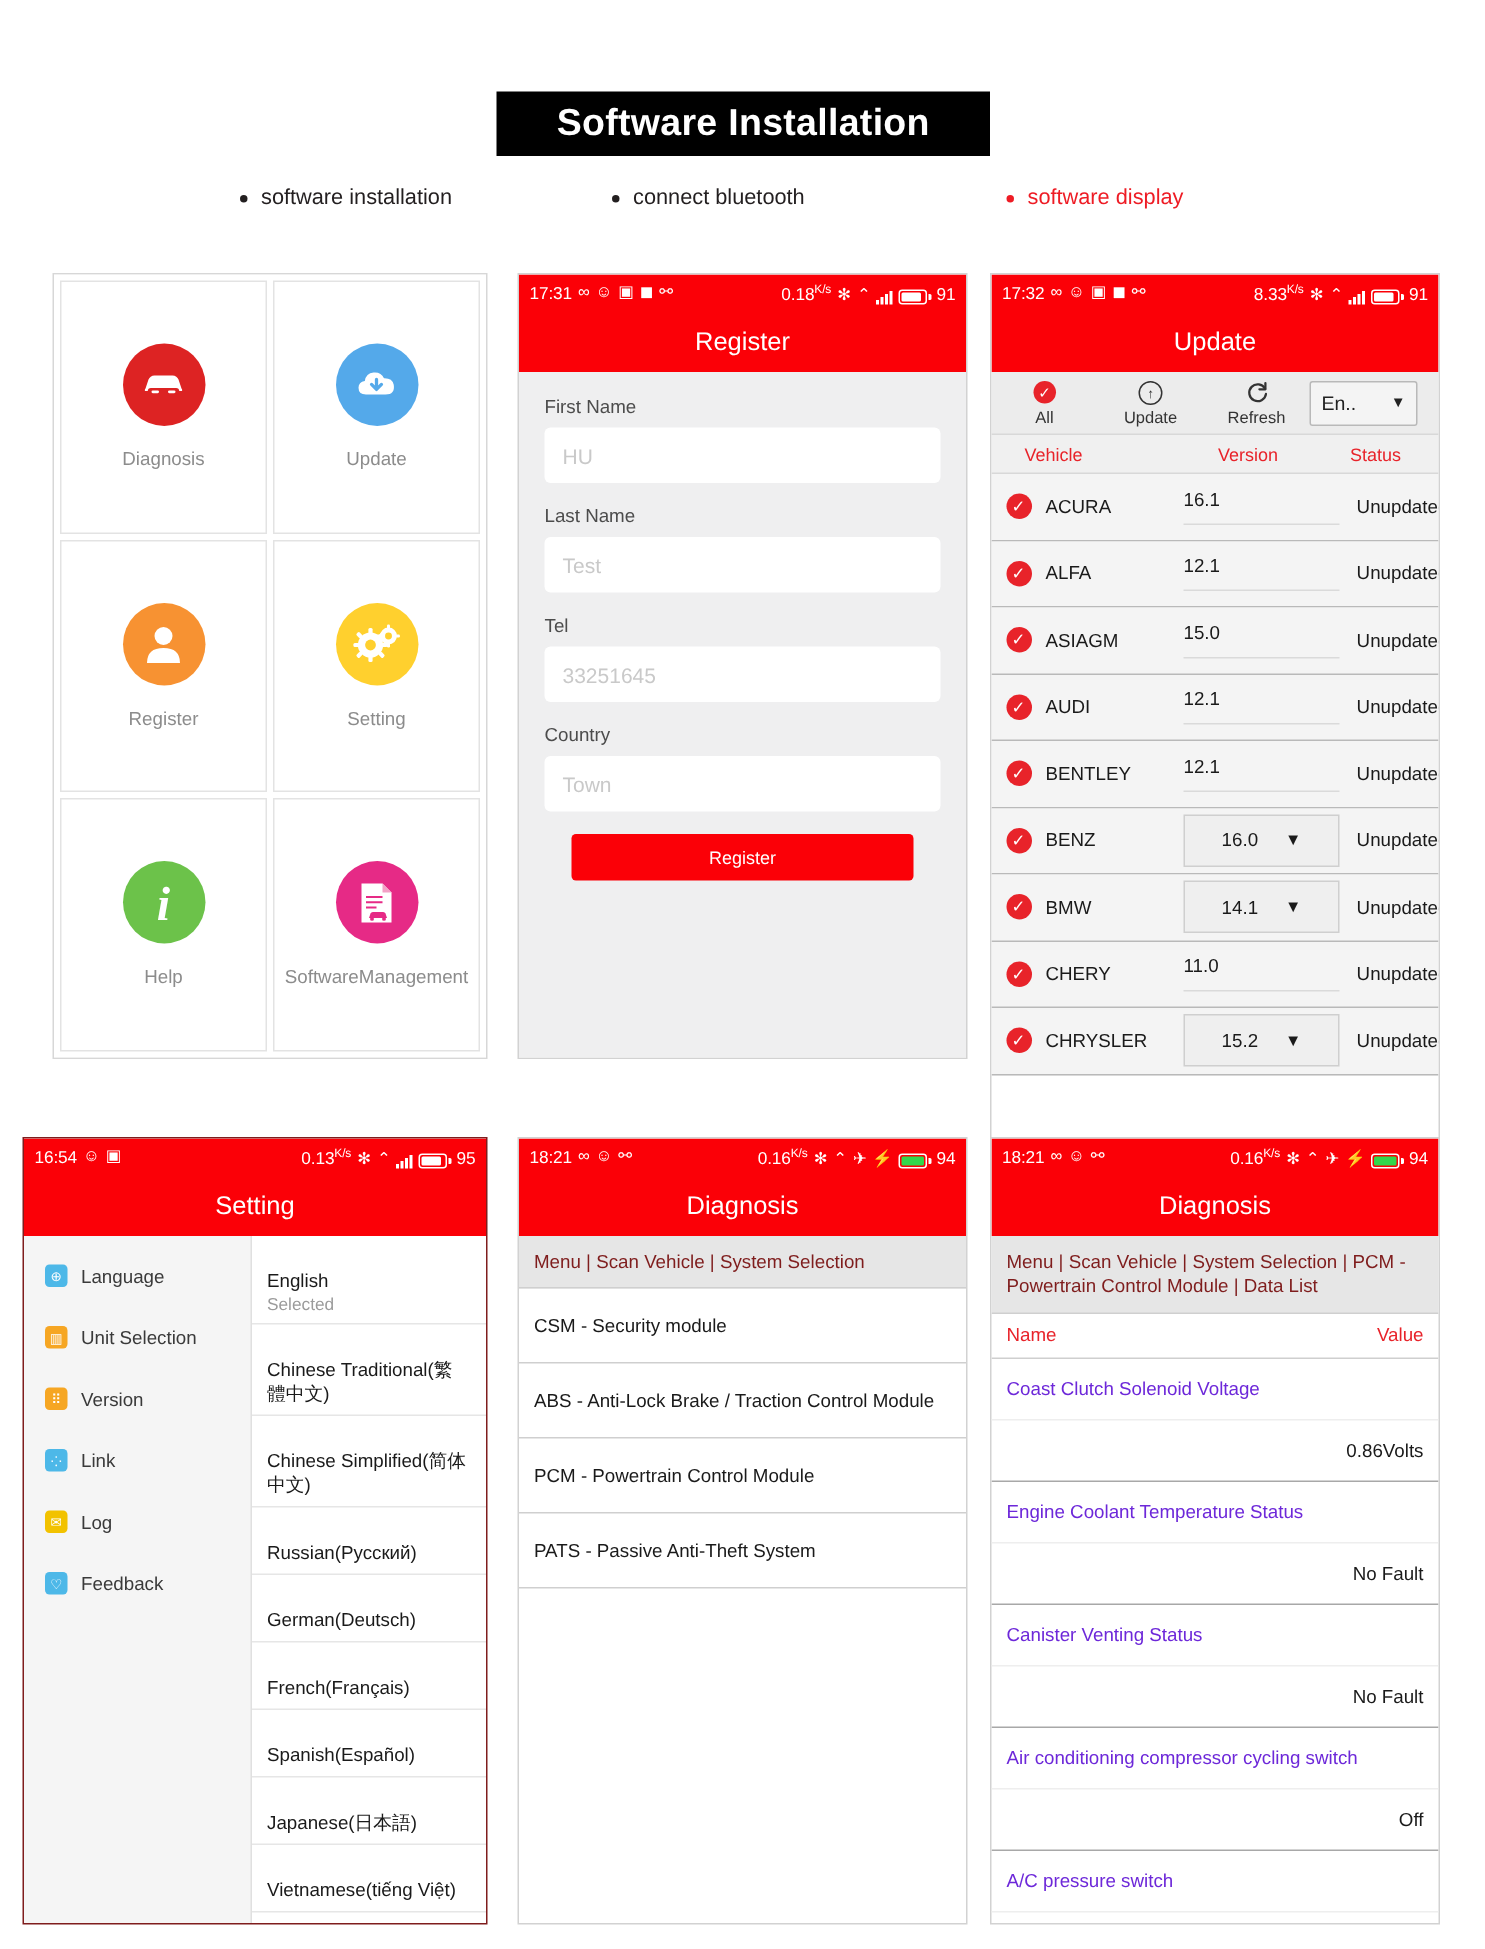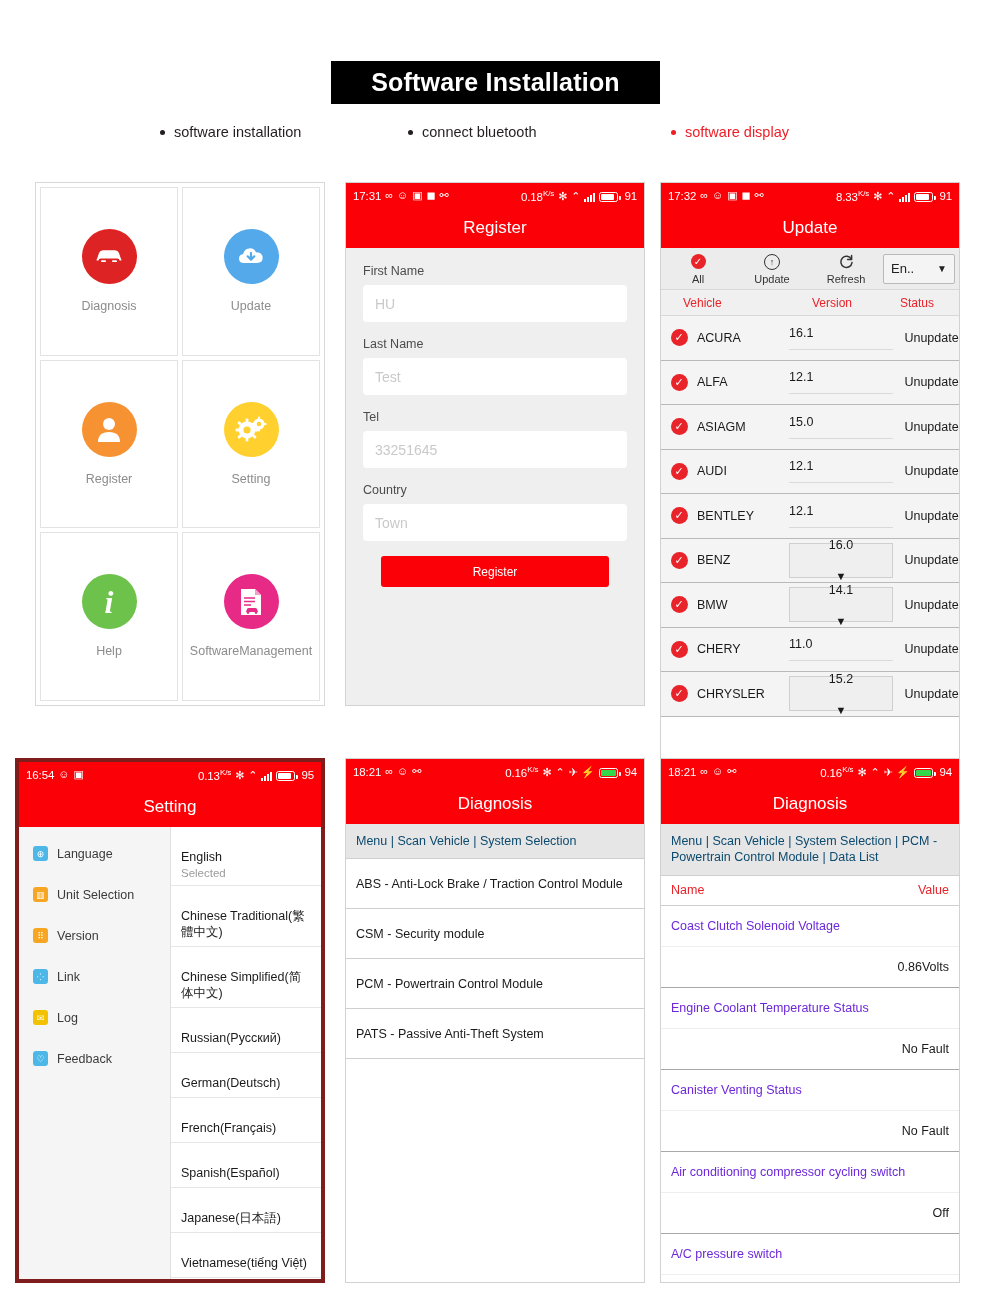--- a/index.html
+++ b/index.html
@@ -92,64 +92,64 @@
     border-bottom:1px solid #d8d8d8;
   }
   .tb-item{ flex:1; display:flex; flex-direction:column; align-items:center; justify-content:center; gap:2px;}
   .tb-ic{ height:18px; display:flex; align-items:center; justify-content:center; }
   .tb-lbl{ font-size:11px; color:#333; }
   .tick-red{ width:15px;height:15px;border-radius:50%;background:#e8232a;color:#fff;
              font-size:10px; display:flex;align-items:center;justify-content:center;}
   .circ-ic{ width:16px;height:16px;border-radius:50%;border:1.3px solid #333;color:#333;
             font-size:9px; display:flex;align-items:center;justify-content:center;}
   .lang-sel{
-    width:72px; height:30px; margin-right:4px; background:#f4f4f4; border:1px solid #b9b9b9;
+    width:72px; height:30px; margin-right:14px; background:#f4f4f4; border:1px solid #b9b9b9;
     border-radius:2px; display:flex; align-items:center; justify-content:space-between;
     padding:0 7px; font-size:13px; color:#222;
   }
   .upd-head{
     height:26px; background:#f0f0f0; display:flex; align-items:center;
     font-size:12px; color:#e8232a; border-bottom:1px solid #d8d8d8;justify-content:center;
   }
   .uh-v{ flex:0 0 128px; padding-left:22px;} .uh-ver{flex:1; text-align:center;} .uh-st{flex:0 0 84px; text-align:center;}
   .upd-row{
     height:44.5px; display:flex; align-items:center; border-bottom:1px solid #b9b9b9;
     background:#f4f4f4; font-size:12.5px; color:#1a1a1a;
   }
   .ur-chk{ flex:0 0 36px; display:flex; justify-content:center;}
   .ur-chk .tick-red{ width:17px; height:17px; font-size:11px;}
   .ur-name{ flex:0 0 92px; }
   .ur-ver{ flex:1; display:flex; align-items:center; justify-content:center; }
   .ver-plain{ width:104px; text-align:left; border-bottom:1px solid #dadada; padding-bottom:9px;}
   .ver-box{ width:104px; height:35px; border:1px solid #cfcfcf; background:#efefef;
-            display:flex; align-items:center; justify-content:center; gap:18px;flex-direction:column; }
+            display:flex; align-items:center; justify-content:center; gap:18px; }
   .ver-box .caret{ font-size:11px; }
   .ur-status{ flex:0 0 84px; text-align:center; }
 
   
-  #panel-setting{ left:15px; top:758px; width:310px; height:525px; border:4px solid #7f1d1d;}
+  #panel-setting{ left:15px; top:758px; width:310px; height:525px; border:1px solid #7f1d1d;}
   .set-body{ display:flex; height:460px; }
   .set-left{ width:152px; background:#f5f5f5; border-right:1px solid #e0e0e0; padding-top:6px;}
   .set-item{ height:41px; display:flex; align-items:center; gap:9px; padding-left:14px;
              font-size:12.5px; color:#3a3a3a;}
   .ic-sq{ width:15px; height:15px; border-radius:3px; display:flex; align-items:center;
           justify-content:center; font-size:9px; color:#fff; flex:none;}
   .ic-lang{background:#4db8e8}.ic-unit{background:#f6a623}.ic-ver{background:#f6a623}
   .ic-link{background:#4db8e8}.ic-log{background:#f2c200}.ic-fb{background:#4db8e8}
   .set-right{ flex:1; background:#fff; overflow:hidden; }
   .lang-row{ padding:22px 10px 6px 10px; border-bottom:1px solid #e6e6e6;
              font-size:12.5px; color:#1a1a1a; line-height:1.28;}
   .lang-row.first{ border-bottom:none; padding-bottom:2px;}
   .lang-sub{ padding:0 10px 6px 10px; font-size:11.5px; color:#9b9b9b;
              border-bottom:1px solid #e6e6e6;}
 
   
   #panel-diag{ left:345px; top:758px; width:300px; height:525px; border:1px solid #d2d2d2;}
   .crumb{
-    background:#e6e6e6; padding:9px 10px; font-size:12.5px; color:#0c4a6e; line-height:1.3;
+    background:#e6e6e6; padding:9px 10px; font-size:12.5px; color:#7f1d1d; line-height:1.3;
     border-bottom:1px solid #cfcfcf;
   }
   .diag-row{ height:50px; display:flex; align-items:center; padding:0 10px;
              border-bottom:1px solid #cfcfcf; font-size:12.5px; color:#1a1a1a;}
 
   
   #panel-data{ left:660px; top:758px; width:300px; height:525px; border:1px solid #d2d2d2;}
   .dl-head{ height:30px; display:flex; align-items:center; padding:0 10px;
             font-size:12.5px; color:#e8232a; border-bottom:1px solid #cfcfcf;}
   .dl-head .n{flex:1} .dl-head .v{text-align:right}
@@ -566,22 +566,22 @@
         <span class="sb-ico">⚡</span>
         <span class="battery green">
             <span class="fill"></span>
           </span>
         <span>94</span>
       </div>
     </div>
     <div class="navbar">Diagnosis</div>
     <div class="crumb">Menu | Scan Vehicle | System Selection</div>
     <div>
+      <div class="diag-row">CSM - Security module</div>
       <div class="diag-row">ABS - Anti-Lock Brake / Traction Control Module</div>
-      <div class="diag-row">CSM - Security module</div>
       <div class="diag-row">PCM - Powertrain Control Module</div>
       <div class="diag-row">PATS - Passive Anti-Theft System</div>
     </div>
   </div>
 
   <div class="phone" id="panel-data">
     <div class="statusbar">
       <div class="sb-left">
         <span>18:21</span>
         <span class="sb-ico">∞</span>

